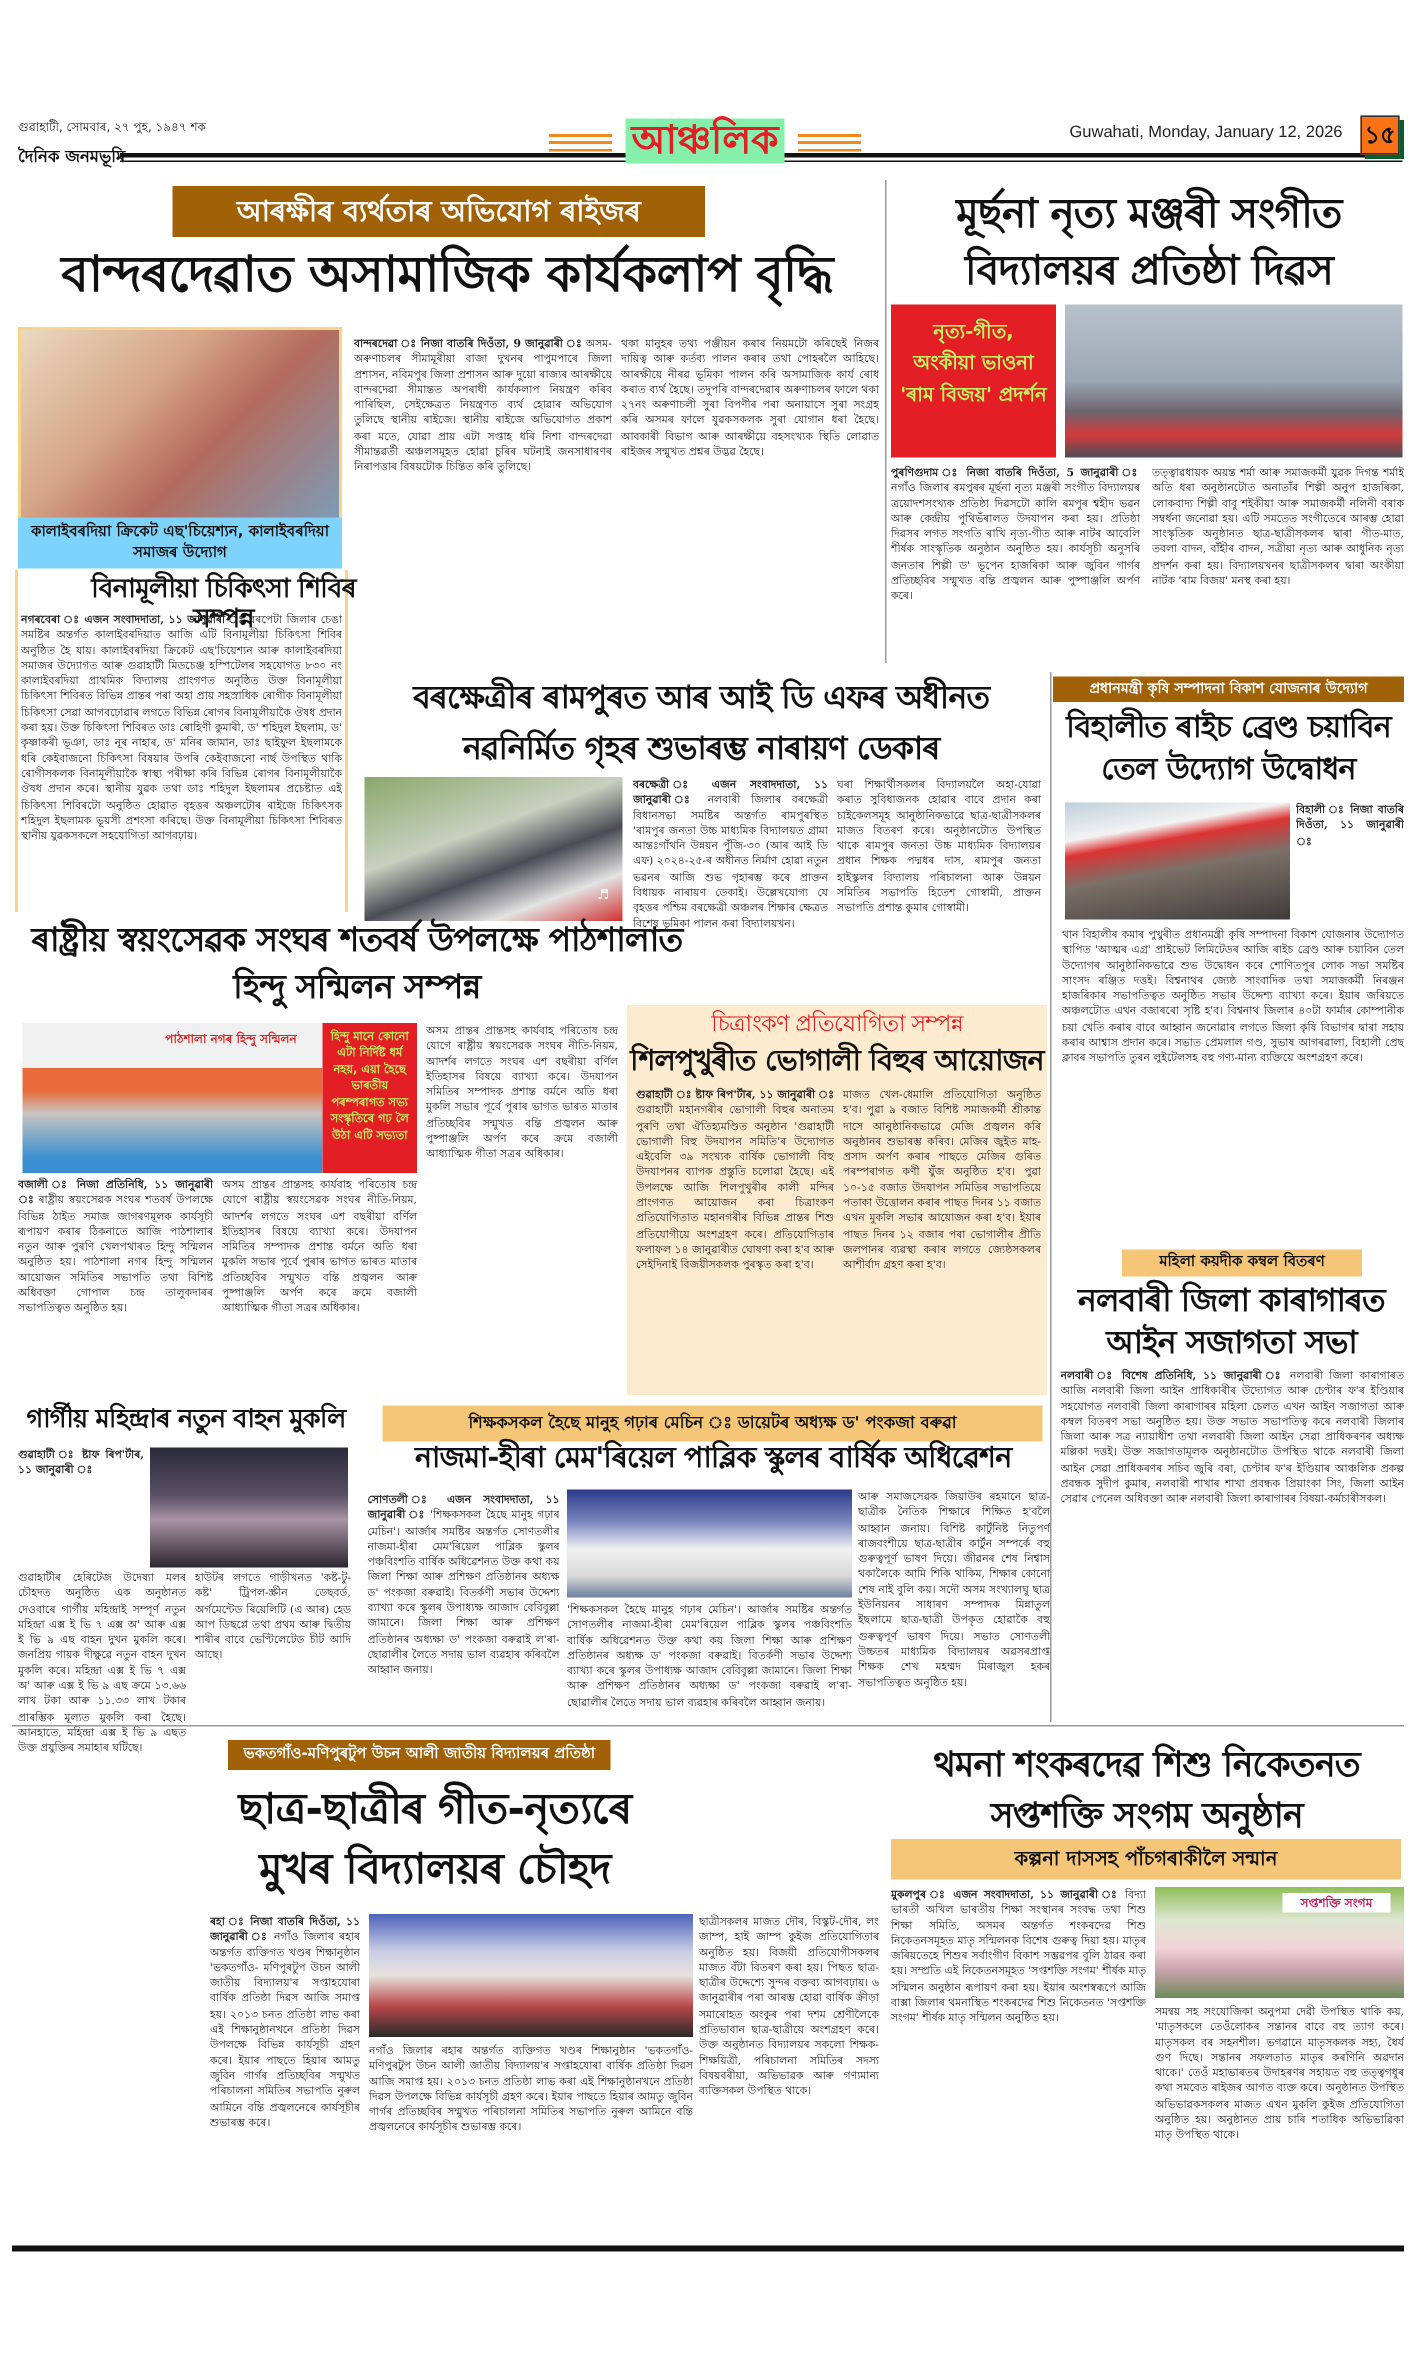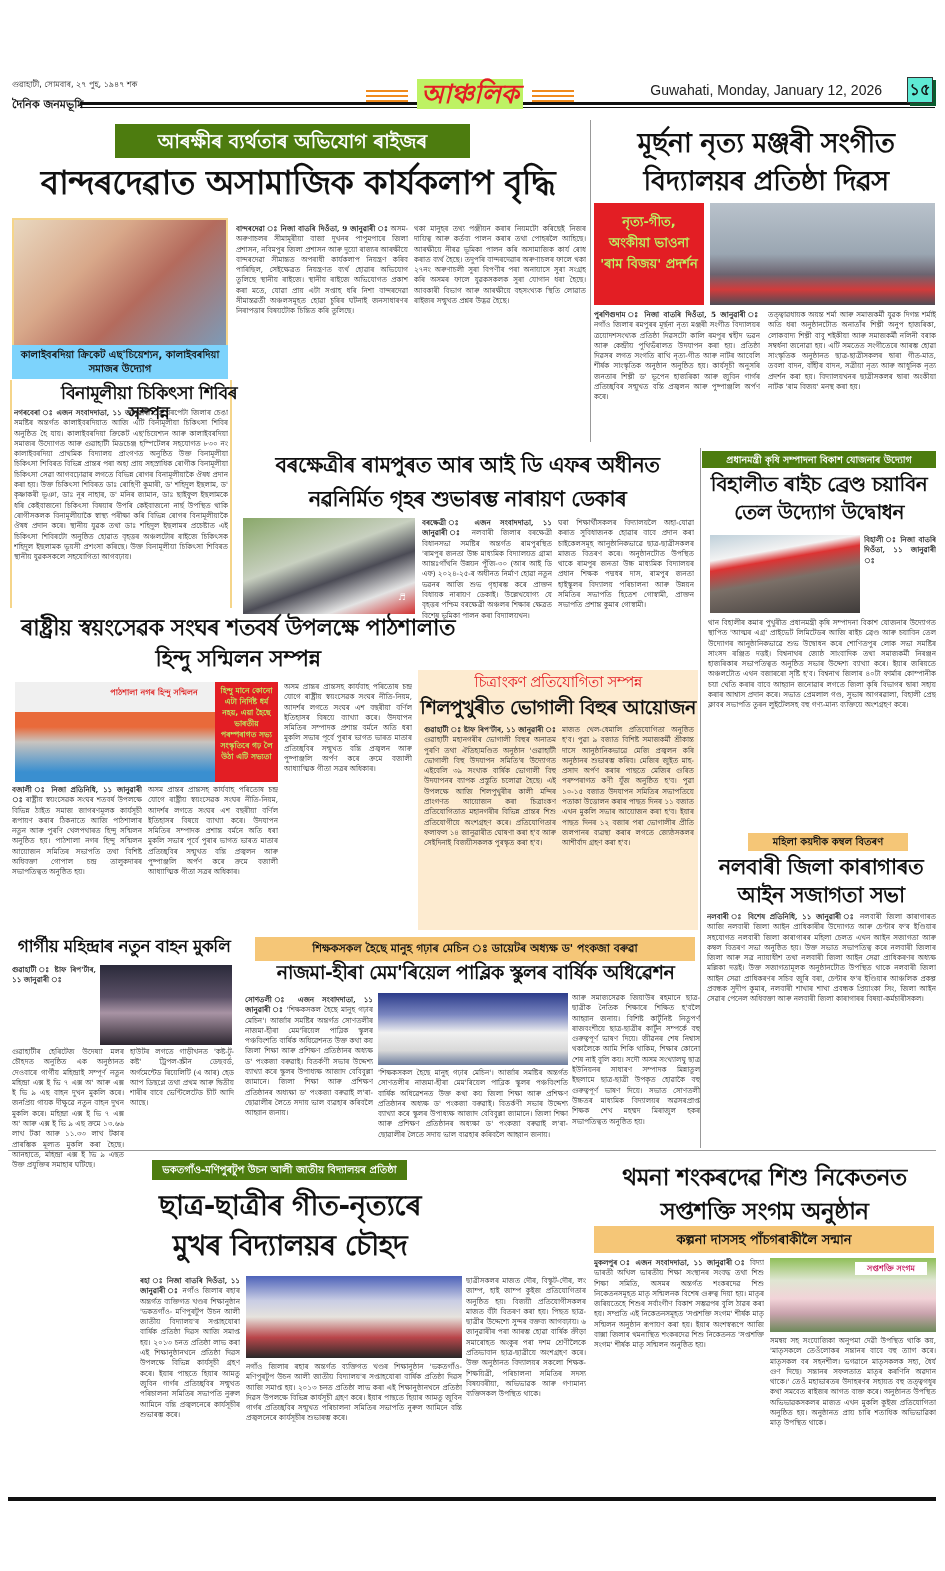--- a/index.html
+++ b/index.html
@@ -6,23 +6,23 @@
   html, body { width: 945px; height: 1571px; background: #ffffff; overflow: hidden; }
   body { position: relative; font-family: "DejaVu Serif", serif; color: #111; }
   .abs { position: absolute; }
   .masthead-left { left: 12px; top: 78px; font-size: 8px; font-family: "DejaVu Sans", sans-serif; color:#222; }
   .masthead-paper { left: 12px; top: 96px; font-size: 11px; font-weight: bold; font-family: "DejaVu Sans", sans-serif; }
   .masthead-rule { left: 80px; top: 102px; width: 855px; height: 3px; background: #111; }
   .masthead-rule2 { left: 80px; top: 107px; width: 855px; height: 1px; background: #111; }
   .logo { left: 345px; top: 78px; width: 250px; height: 32px; text-align:center; color: #e31e24; font-size: 26px; font-weight: bold; font-family: "DejaVu Sans", sans-serif; line-height: 32px; }
   .logo .bars { display:inline-block; width: 42px; height: 12px; vertical-align: middle;
      background: repeating-linear-gradient(to bottom, #f08a1c 0 2px, transparent 2px 5px); }
-  .masthead-right { right: 63px; top: 82px; font-size: 14px; font-family: "Liberation Sans", sans-serif; color:#222; }
-  .page-no { right: 12px; top: 77px; width: 26px; height: 26px; border: 1px solid #333; font-size: 16px; font-weight: bold; text-align: center; line-height: 24px; font-family: "DejaVu Sans", sans-serif; box-shadow: 3px 3px 0 #0a5c2e; background:#5eead4;}
-  .kicker-red { background: #4d7c0f; color: #fff; text-align: center; font-family: "DejaVu Sans", sans-serif; font-weight: bold; }
+  .masthead-right { right: 50px; top: 82px; font-size: 11px; font-family: "Liberation Sans", sans-serif; color:#222; }
+  .page-no { right: 12px; top: 77px; width: 26px; height: 26px; border: 1px solid #333; font-size: 16px; font-weight: bold; text-align: center; line-height: 24px; font-family: "DejaVu Sans", sans-serif; box-shadow: 3px 3px 0 #0a5c2e; background:#f97316;}
+  .kicker-red { background: #a16207; color: #fff; text-align: center; font-family: "DejaVu Sans", sans-serif; font-weight: bold; }
   .kicker-tan { background: #f5c677; color: #111; text-align: center; font-family: "DejaVu Sans", sans-serif; font-weight: bold; }
   .headline { font-family: "DejaVu Sans", sans-serif; font-weight: bold; text-align: center; line-height: 1.15; color:#111; letter-spacing: -0.5px; }
   .body-text { font-size: 7.2px; line-height: 10.3px; text-align: justify; color: #222; overflow: hidden; font-family: "DejaVu Serif", serif; }
   .body-text b { font-weight: bold; }
   .photo { overflow: hidden; }
   .caption-box { background: #7dd3fc; text-align:center; font-family:"DejaVu Sans", sans-serif; font-weight:bold; color:#111; }
   .tan-box { background: #fce6c4; }
   .rule-v { width: 1px; background: #999; }
   .rule-h { height: 1px; background: #999; }
   .bottom-rule { left: 8px; top: 1497px; width: 928px; height: 4px; background: #111; }
@@ -31,21 +31,21 @@
 </style>
 </head>
 <body>
 
 <div class="abs masthead-left">গুৱাহাটী, সোমবাৰ, ২৭ পুহ, ১৯৪৭ শক</div>
 <div class="abs masthead-paper">দৈনিক জনমভূমি</div>
 <div class="abs masthead-rule"></div>
 <div class="abs masthead-rule2"></div>
 <div class="abs logo">
   <span class="bars"></span>
-  <span style="background:#bef264;padding:0 4px;font-style:italic;">আঞ্চলিক</span>
+  <span style="background:#86efac;padding:0 4px;">আঞ্চলিক</span>
   <span class="bars"></span>
 </div>
 <div class="abs masthead-right">Guwahati, Monday, January 12, 2026</div>
 <div class="abs page-no">১৫</div>
 
 <div class="abs kicker-red" style="left:115px;top:124px;width:355px;height:34px;font-size:19px;line-height:34px;">আৰক্ষীৰ ব্যৰ্থতাৰ অভিযোগ ৰাইজৰ</div>
 <div class="abs headline" style="left:8px;top:164px;width:580px;font-size:33px;">বান্দৰদেৱাত অসামাজিক কাৰ্যকলাপ বৃদ্ধি</div>
 
 <div class="abs photo sky" style="left:12px;top:218px;width:216px;height:130px;background:linear-gradient(135deg,#e9d8c0 0%,#d8a88a 35%,#b46b5d 60%,#7d9bb8 100%);border:2px solid #f5d58a;"></div>
 <div class="abs caption-box" style="left:12px;top:345px;width:216px;height:34px;font-size:10px;line-height:14px;padding-top:3px;">কালাইবৰদিয়া ক্ৰিকেট এছ'চিয়েশ্যন, কালাইবৰদিয়া সমাজৰ উদ্যোগ</div>

